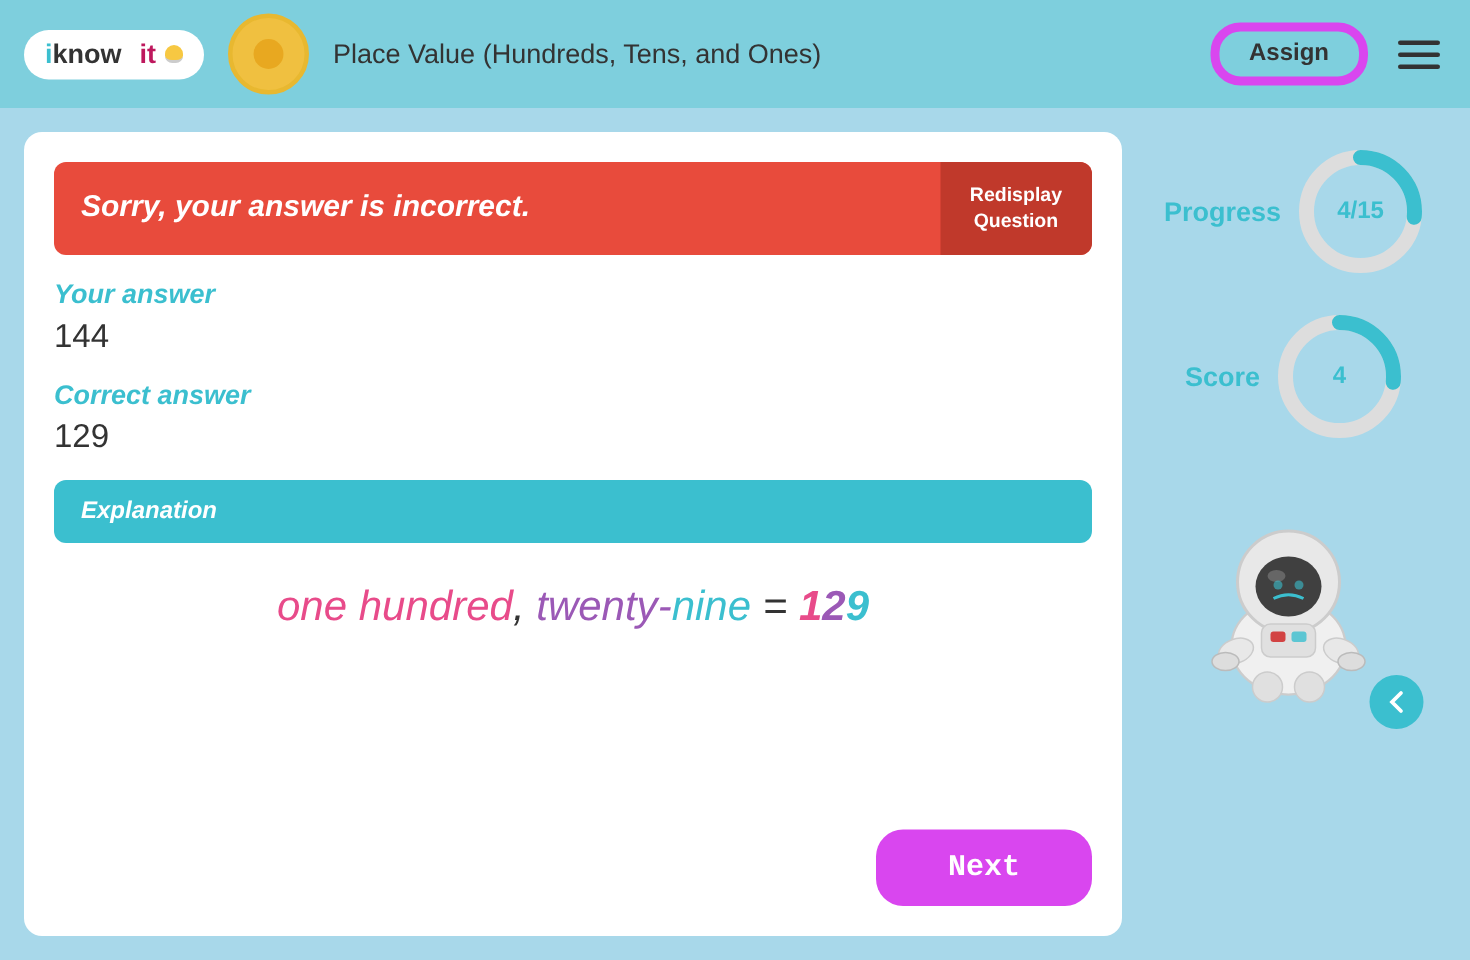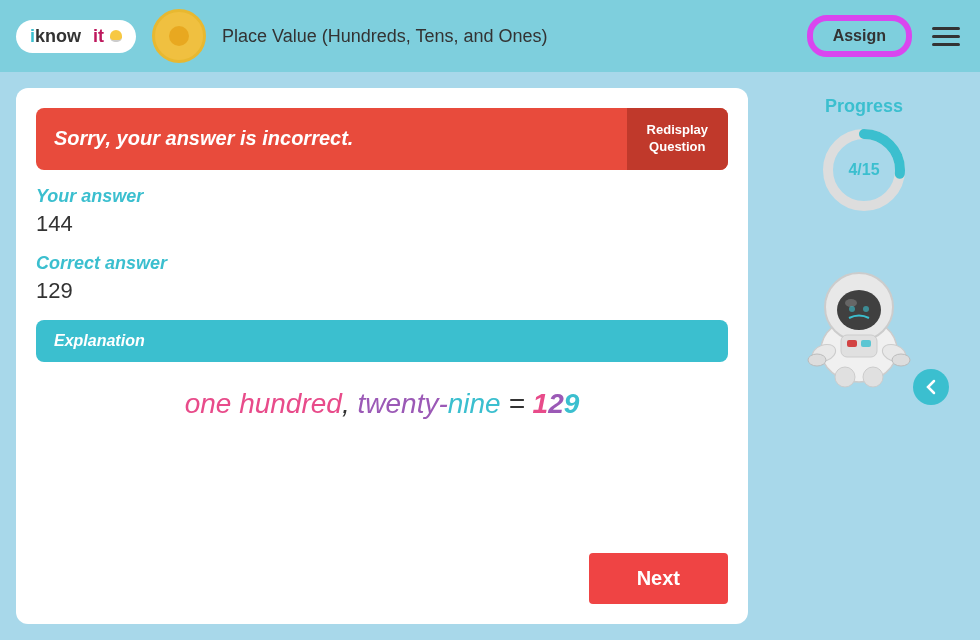--- a/index.html
+++ b/index.html
@@ -164,43 +164,44 @@
     .word-2 { color: #9b59b6; font-weight: bold; }
     .word-9 { color: #3bbfcf; font-weight: bold; }
 
     
     .next-btn-wrap {
       display: flex;
       justify-content: flex-end;
       margin-top: auto;
     }
     .next-btn {
-      background: #ef4444;
+      background: #d946ef;
       color: white;
       border: none;
-      border-radius: 4px;
+      border-radius: 18px;
       padding: 14px 48px;
       font-size: 20px;
       font-weight: bold;
       cursor: pointer;
+      font-family: Liberation Mono, monospace;
     }
 
     
     .right-panel {
       width: 200px;
       display: flex;
       flex-direction: column;
       align-items: center;
       gap: 20px;
       padding-top: 8px;
     }
 
     .progress-section, .score-section {
       display: flex;
-      flex-direction: column;
+      flex-direction: row;
       align-items: center;
       gap: 8px;
     }
     .section-title {
       font-size: 18px;
       font-weight: bold;
       color: #3bbfcf;
     }
 
     
@@ -309,20 +310,30 @@
       <div class="section-title">Progress</div>
       <div class="donut-wrap">
         <svg width="90" height="90" viewBox="0 0 90 90">
           <circle cx="45" cy="45" r="36" fill="none" stroke="#ddd" stroke-width="10"></circle>
           <circle cx="45" cy="45" r="36" fill="none" stroke="#3bbfcf" stroke-width="10" stroke-dasharray="226.19" stroke-dashoffset="165.87" stroke-linecap="round"></circle>
         </svg>
         <div class="donut-label">4/15</div>
       </div>
     </div>
 
+    <div class="score-section">
+      <div class="section-title">Score</div>
+      <div class="donut-wrap">
+        <svg width="90" height="90" viewBox="0 0 90 90">
+          <circle cx="45" cy="45" r="36" fill="none" stroke="#ddd" stroke-width="10"></circle>
+          <circle cx="45" cy="45" r="36" fill="none" stroke="#3bbfcf" stroke-width="10" stroke-dasharray="226.19" stroke-dashoffset="165.87" stroke-linecap="round"></circle>
+        </svg>
+        <div class="donut-label">4</div>
+      </div>
+    </div>
 
     <div class="astronaut-svg-area">
       <svg width="160" height="160" viewBox="0 0 160 160">
 
         <ellipse cx="80" cy="115" rx="38" ry="32" fill="#f0f0f0" stroke="#ccc" stroke-width="1.5"></ellipse>
 
         <circle cx="80" cy="72" r="34" fill="#e8e8e8" stroke="#ccc" stroke-width="2"></circle>
 
         <ellipse cx="80" cy="75" rx="22" ry="20" fill="#222" opacity="0.85"></ellipse>
 

